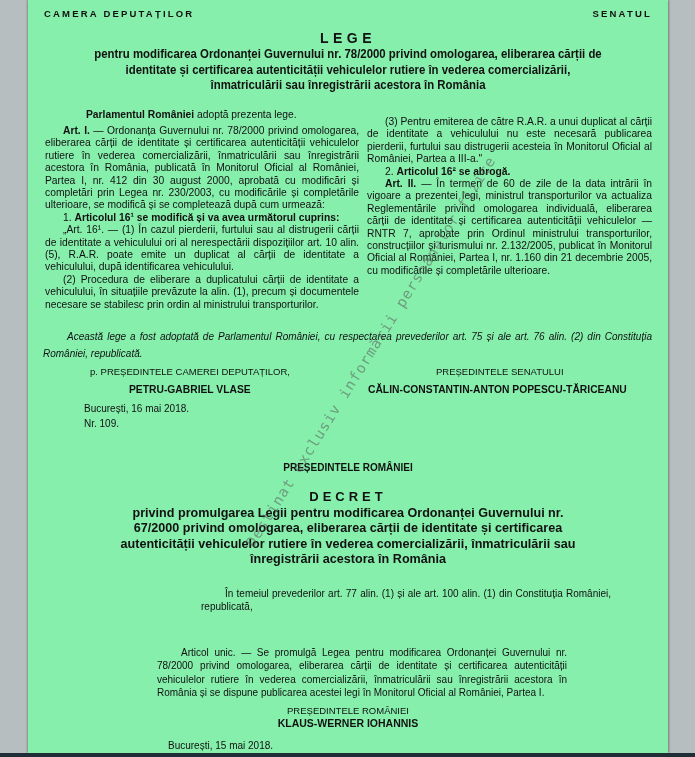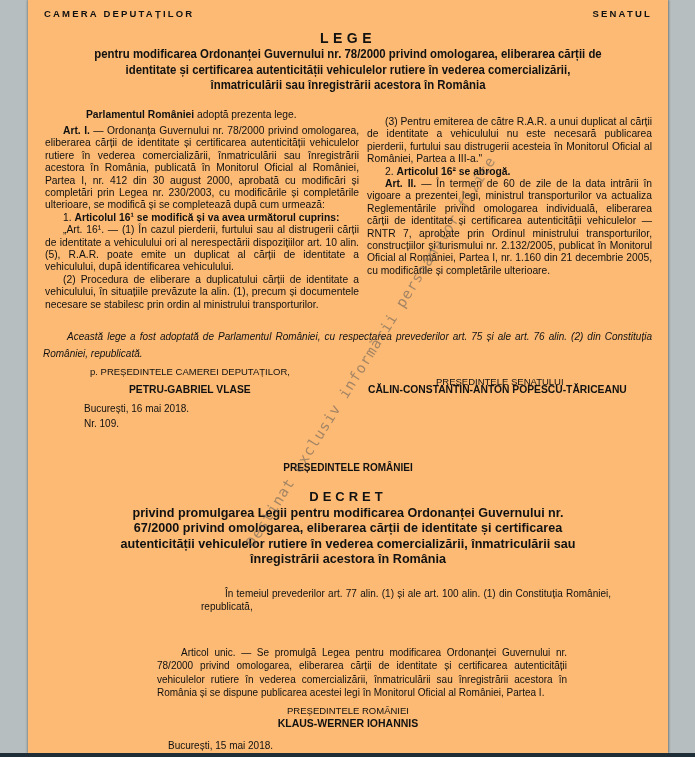--- a/index.html
+++ b/index.html
@@ -4,21 +4,21 @@
 <style>
   html, body { margin: 0; padding: 0; }
   body {
     width: 695px; height: 757px; overflow: hidden; position: relative;
     background: #b7bebf;
     font-family: "Liberation Sans", sans-serif;
     color: #111;
   }
   .page {
     position: absolute; left: 28px; top: 0; width: 640px; height: 753px;
-    background: #fdba74;
+    background: #86efac;
     box-shadow: 1px 0 2px rgba(0,0,0,0.35), -1px 0 2px rgba(0,0,0,0.25);
     overflow: hidden;
   }
   .bottom-strip {
     position: absolute; left: 0; right: 0; bottom: 0; height: 4px;
     background: #1f2d36;
   }
   .header-row {
     position: absolute; left: 16px; right: 16px; top: 8px;
     display: flex; justify-content: space-between;
@@ -95,21 +95,21 @@
   <div class="col col-right">
     <p>(3) Pentru emiterea de către R.A.R. a unui duplicat al cărții de identitate a vehiculului nu este necesară publicarea pierderii, furtului sau distrugerii acesteia în Monitorul Oficial al României, Partea a III-a."</p>
     <p><span>2. </span><span class="b">Articolul 16² se abrogă.</span></p>
     <p><span class="b">Art. II.</span><span> — În termen de 60 de zile de la data intrării în vigoare a prezentei legi, ministrul transporturilor va actualiza Reglementările privind omologarea individuală, eliberarea cărții de identitate și certificarea autenticității vehiculelor — RNTR 7, aprobate prin Ordinul ministrului transporturilor, construcțiilor și turismului nr. 2.132/2005, publicat în Monitorul Oficial al României, Partea I, nr. 1.160 din 21 decembrie 2005, cu modificările și completările ulterioare.</span></p>
   </div>
 
   <div class="italic-note"><span class="indent"></span><span>Această lege a fost adoptată de Parlamentul României, cu respectarea prevederilor art. 75 și ale art. 76 alin. (2) din Constituția României, republicată.</span></div>
 
   <div class="sig-role" style="left:62px; top:366px;">p. PREȘEDINTELE CAMEREI DEPUTAȚILOR,</div>
   <div class="sig-name" style="left:101px; top:384px;">PETRU-GABRIEL VLASE</div>
-  <div class="sig-role" style="left:408px; top:376px;">PREȘEDINTELE SENATULUI</div>
+  <div class="sig-role" style="left:408px; top:366px;">PREȘEDINTELE SENATULUI</div>
   <div class="sig-name" style="left:340px; top:384px;">CĂLIN-CONSTANTIN-ANTON POPESCU-TĂRICEANU</div>
 
   <div class="small" style="left:56px; top:403px;">București, 16 mai 2018.</div>
   <div class="small" style="left:56px; top:418px;">Nr. 109.</div>
 
   <div class="center-line" style="top:462px; font-size:10px; font-weight:bold;">PREȘEDINTELE ROMÂNIEI</div>
   <div class="center-line decret-kind" style="top:489px;">DECRET</div>
   <div class="center-line" style="top:506px;">
     <div class="decret-subtitle">privind promulgarea Legii pentru modificarea Ordonanței Guvernului nr. 67/2000 privind omologarea, eliberarea cărții de identitate și certificarea autenticității vehiculelor rutiere în vederea comercializării, înmatriculării sau înregistrării acestora în România</div>
   </div>

